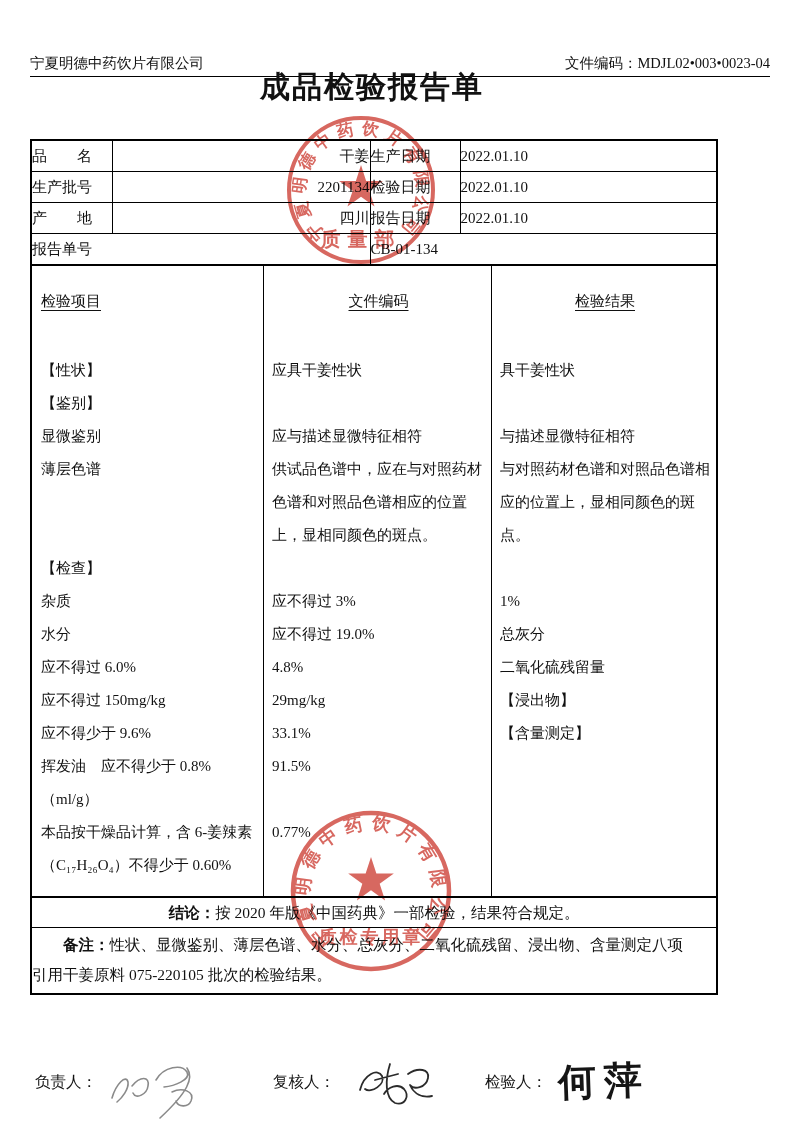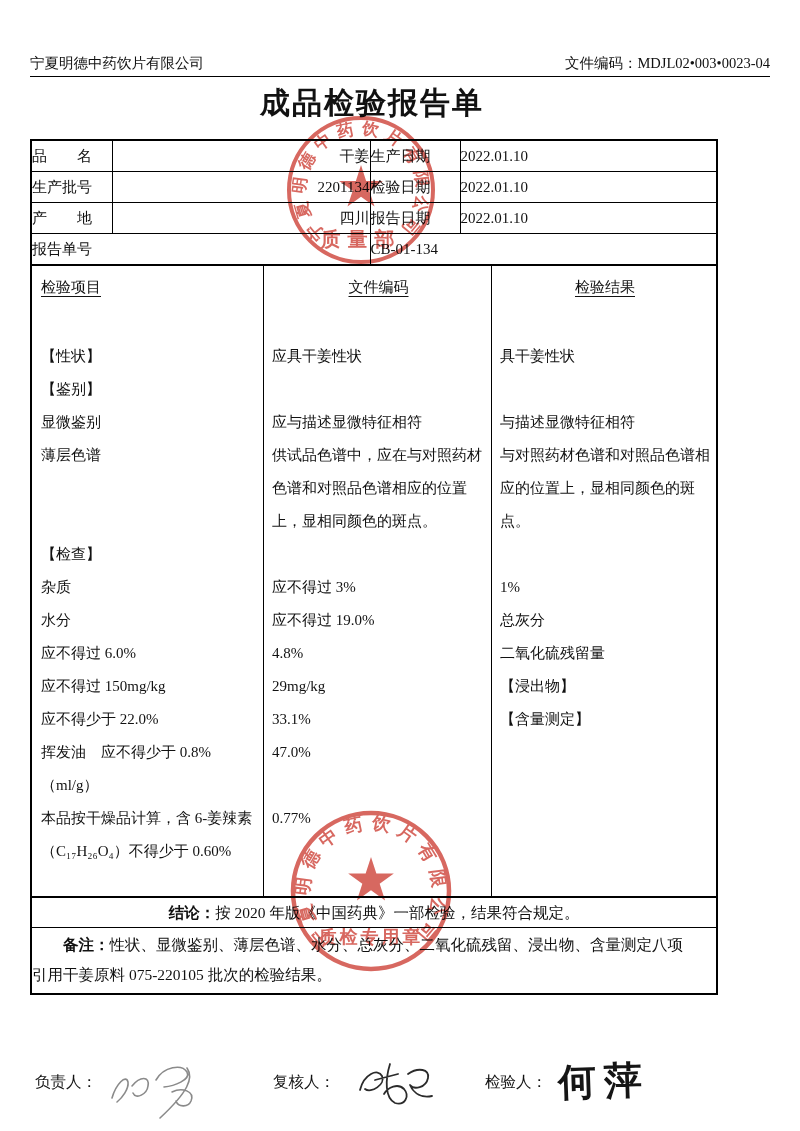--- a/index.html
+++ b/index.html
@@ -8,21 +8,21 @@
     font-family:"Liberation Serif","DejaVu Serif",serif;color:#111;
     overflow:hidden;
   }
   
   .hdr{
     position:absolute;left:30px;top:54px;width:740px;height:22px;
     border-bottom:1px solid #000;display:flex;justify-content:space-between;
     font-size:14.5px;line-height:18px;
   }
   .title{
-    position:absolute;top:83px;left:0;width:744px;text-align:center;
+    position:absolute;top:67px;left:0;width:744px;text-align:center;
     font-size:30px;font-weight:700;letter-spacing:2px;
   }
   
   .wrap{position:absolute;left:30px;top:139px;width:684px;border:2px solid #000;background:#fff;}
   table.info{width:100%;border-collapse:collapse;table-layout:fixed;font-size:15px;}
   table.info td{height:30px;vertical-align:middle;border-bottom:1px solid #000;border-right:1px solid #000;padding:0;}
   table.info td:last-child{border-right:none;margin-top:16px;}
   td.i-l1{padding-left:12px;}
   td.i-v1{padding-left:10px;text-align:right;}
   td.i-l2{padding-left:9px;}
@@ -30,21 +30,21 @@
   tr.info-last td{border-bottom:2px solid #000;}
   
   .results{
     display:grid;grid-template-columns:231px 228px 225px;align-content:start;
     height:630px;font-size:15px;border-bottom:2px solid #000;overflow:hidden;
     background:
       linear-gradient(#000,#000) 231px 0/1px 100% no-repeat,
       linear-gradient(#000,#000) 459px 0/1px 100% no-repeat;
   }
   .r-cell{min-height:33px;line-height:33px;padding:0 6px 0 9px;}
-  .r-head{min-height:64px;line-height:22px;padding-top:10px;}
+  .r-head{min-height:64px;line-height:22px;padding-top:24px;}
   .r-head.c2,.r-head.c3{text-align:center;}
   .uline{text-decoration:underline;text-underline-offset:4px;}
   
   .concl{height:29px;line-height:29px;text-align:center;font-size:15.5px;border-bottom:1px solid #000;}
   .concl .b,.remark .b{font-weight:700;}
   .remark{min-height:61px;font-size:15.5px;line-height:30px;padding:2px 18px 2px 0;}
   .remark p{margin:0;text-indent:2em;}
   
   .sigs{position:absolute;left:30px;top:1056px;width:740px;height:86px;font-size:15.5px;}
   .sig-label{position:absolute;top:16px;white-space:nowrap;}
@@ -142,26 +142,26 @@
 
     <div class="r-cell c1">总灰分</div>
     <div class="r-cell c2">应不得过 6.0%</div>
     <div class="r-cell c3">4.8%</div>
 
     <div class="r-cell c1">二氧化硫残留量</div>
     <div class="r-cell c2">应不得过 150mg/kg</div>
     <div class="r-cell c3">29mg/kg</div>
 
     <div class="r-cell c1">【浸出物】</div>
-    <div class="r-cell c2">应不得少于 22.0%</div>
+    <div class="r-cell c2">应不得少于 9.6%</div>
     <div class="r-cell c3">33.1%</div>
 
     <div class="r-cell c1">【含量测定】</div>
     <div class="r-cell c2">挥发油　应不得少于 0.8%（ml/g）</div>
-    <div class="r-cell c3">47.0%</div>
+    <div class="r-cell c3">91.5%</div>
 
     <div class="r-cell c1"></div>
     <div class="r-cell c2">本品按干燥品计算，含 6-姜辣素（C₁₇H₂₆O₄）不得少于 0.60%</div>
     <div class="r-cell c3">0.77%</div>
   </div>
 
   <div class="concl">
     <span class="b">结论：</span><span>按 2020 年版《中国药典》一部检验，结果符合规定。</span>
   </div>
 

